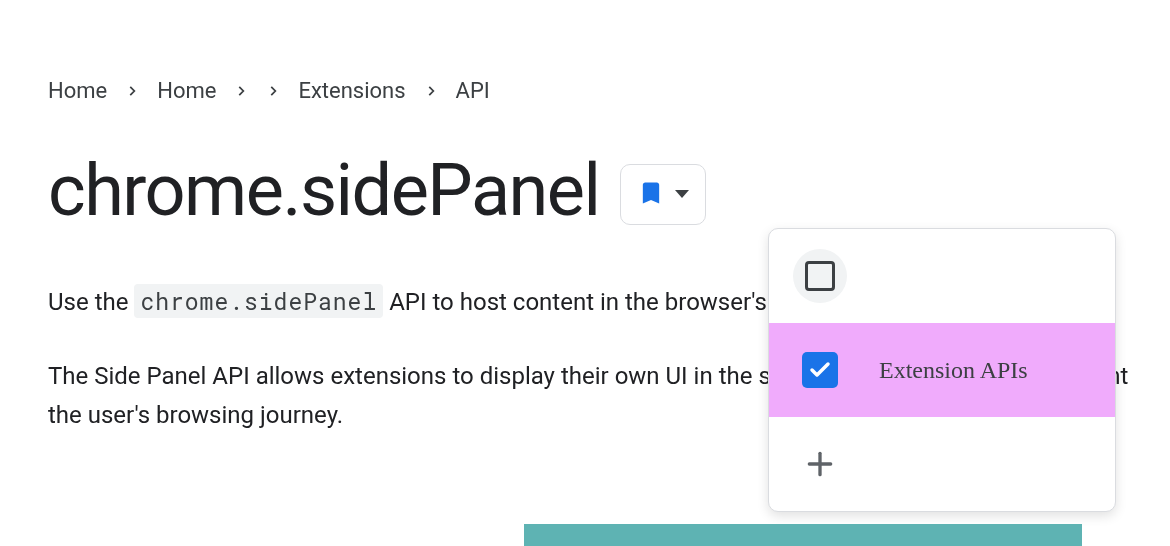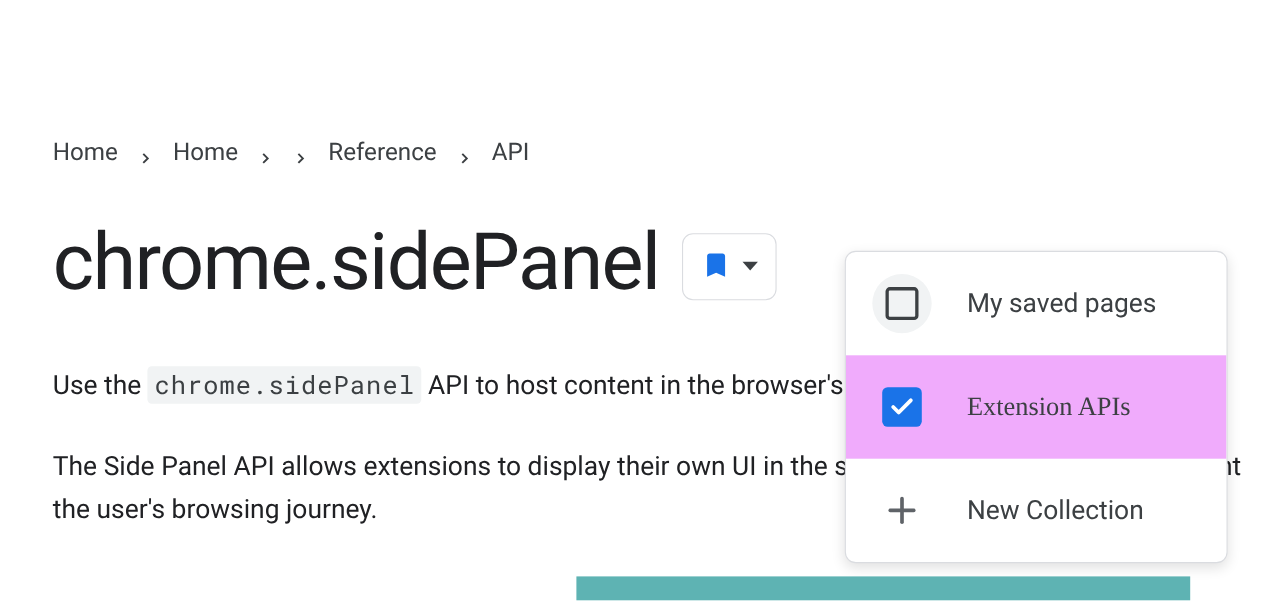--- a/index.html
+++ b/index.html
@@ -17,26 +17,25 @@
       overflow: hidden;
       position: relative;
     }
 
     .content {
       padding: 78px 0 0 48px;
     }
 
     .breadcrumb {
       display: flex;
-      align-items: flex-end;
+      align-items: center;
       gap: 18px;
       font-size: 22px;
       color: #3c4043;
       margin-bottom: 52px;
-      margin-top: 48px;
     }
 
     .breadcrumb-item {
       color: #3c4043;
     }
 
     .breadcrumb-sep {
       display: inline-flex;
       align-items: center;
       color: #3c4043;
@@ -206,21 +205,21 @@
     <span class="breadcrumb-sep">
       <svg viewBox="0 0 24 24" fill="none" stroke="#3c4043" stroke-width="3">
           <polyline points="9 5 16 12 9 19"></polyline>
         </svg>
     </span>
     <span class="breadcrumb-sep">
       <svg viewBox="0 0 24 24" fill="none" stroke="#3c4043" stroke-width="3">
           <polyline points="9 5 16 12 9 19"></polyline>
         </svg>
     </span>
-    <a class="breadcrumb-item">Reference</a>
+    <a class="breadcrumb-item">Extensions</a>
     <span class="breadcrumb-sep">
       <svg viewBox="0 0 24 24" fill="none" stroke="#3c4043" stroke-width="3">
           <polyline points="9 5 16 12 9 19"></polyline>
         </svg>
     </span>
     <a class="breadcrumb-item">API</a>
   </nav>
 
   <div class="title-row">
     <h1 class="page-title">chrome.sidePanel</h1>
@@ -240,36 +239,34 @@
     </p>
     <p>The Side Panel API allows extensions to display their own UI in the side panel, enabling p complement the user's browsing journey.</p>
   </div>
 </div>
 
 <div class="dropdown">
   <div class="dropdown-item">
     <span class="dropdown-icon-circle">
       <span class="checkbox-empty"></span>
     </span>
-    <span>My saved pages</span>
   </div>
   <div class="dropdown-item highlighted">
     <span class="dropdown-icon-plain">
       <span class="checkbox-checked">
         <svg viewBox="0 0 24 24" fill="none" stroke="#ffffff" stroke-width="3.5" stroke-linecap="round" stroke-linejoin="round">
             <polyline points="20 6 9 17 4 12"></polyline>
           </svg>
       </span>
     </span>
     <span>Extension APIs</span>
   </div>
   <div class="dropdown-item">
     <span class="dropdown-icon-plain plus-icon">
       <svg viewBox="0 0 24 24" fill="none" stroke="#5f6368" stroke-width="2.5" stroke-linecap="round">
           <line x1="12" y1="4" x2="12" y2="20"></line>
           <line x1="4" y1="12" x2="20" y2="12"></line>
         </svg>
     </span>
-    <span>New Collection</span>
   </div>
 </div>
 
 <div class="bottom-bar"></div>
 
 </body></html>

